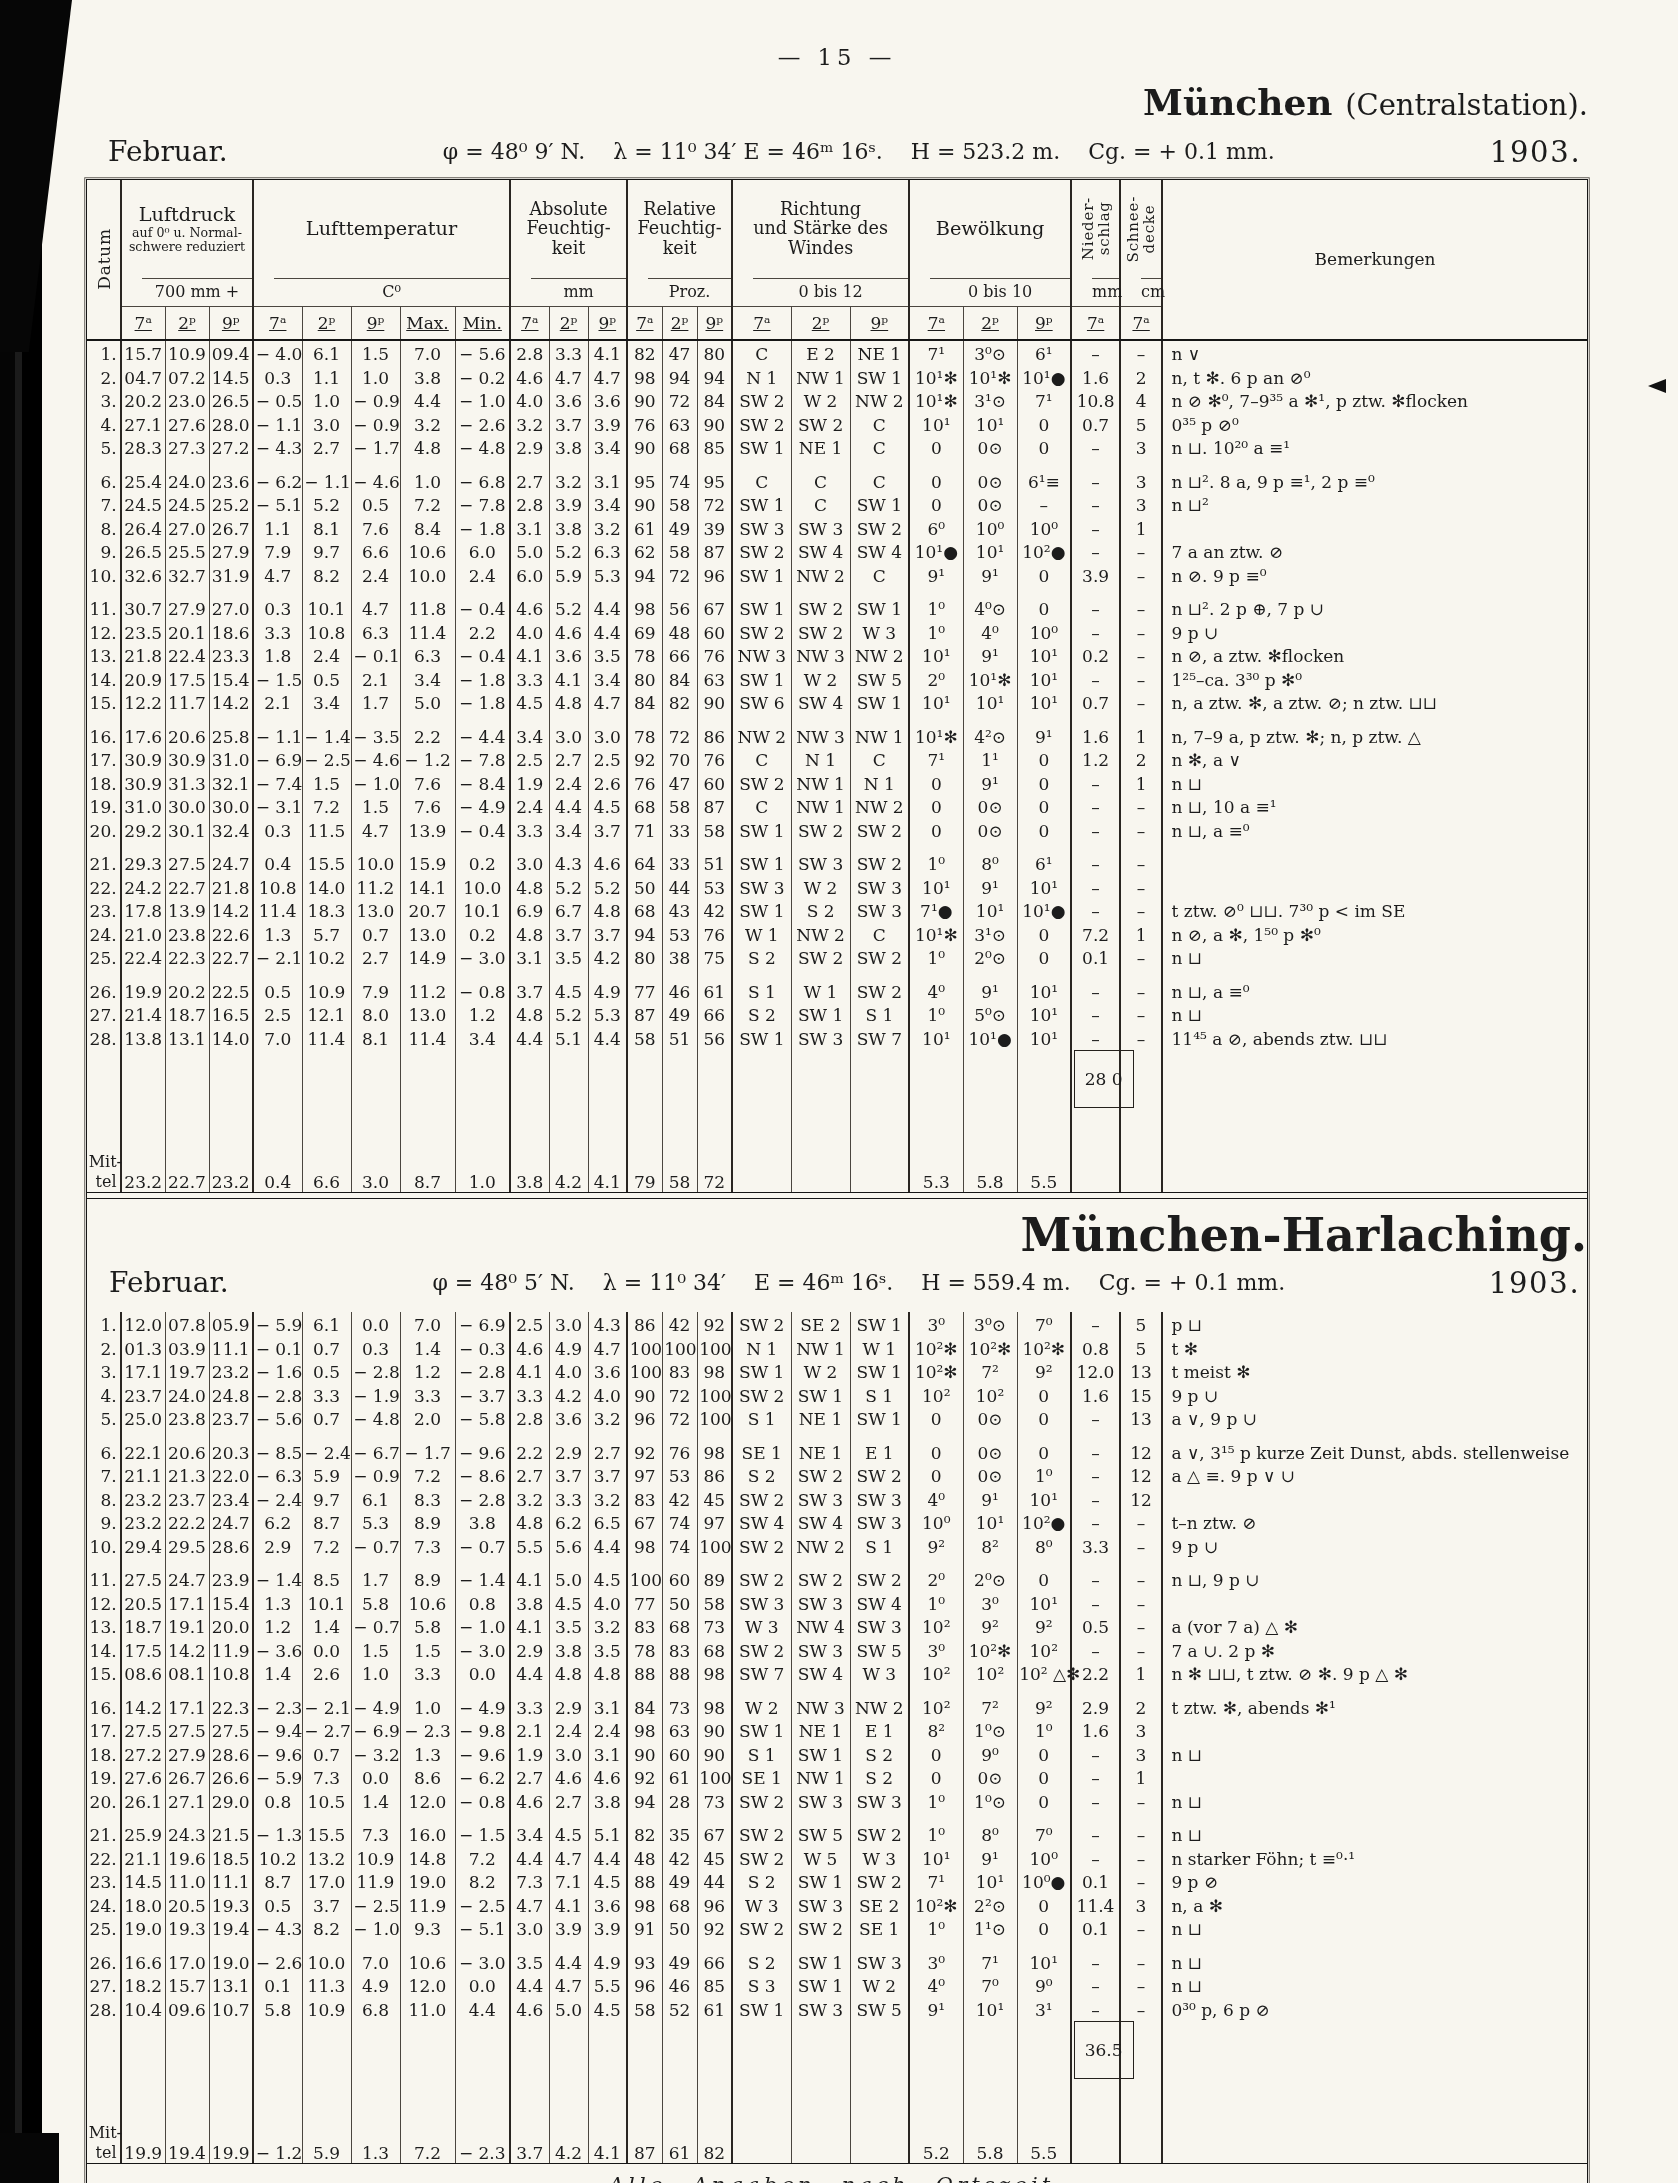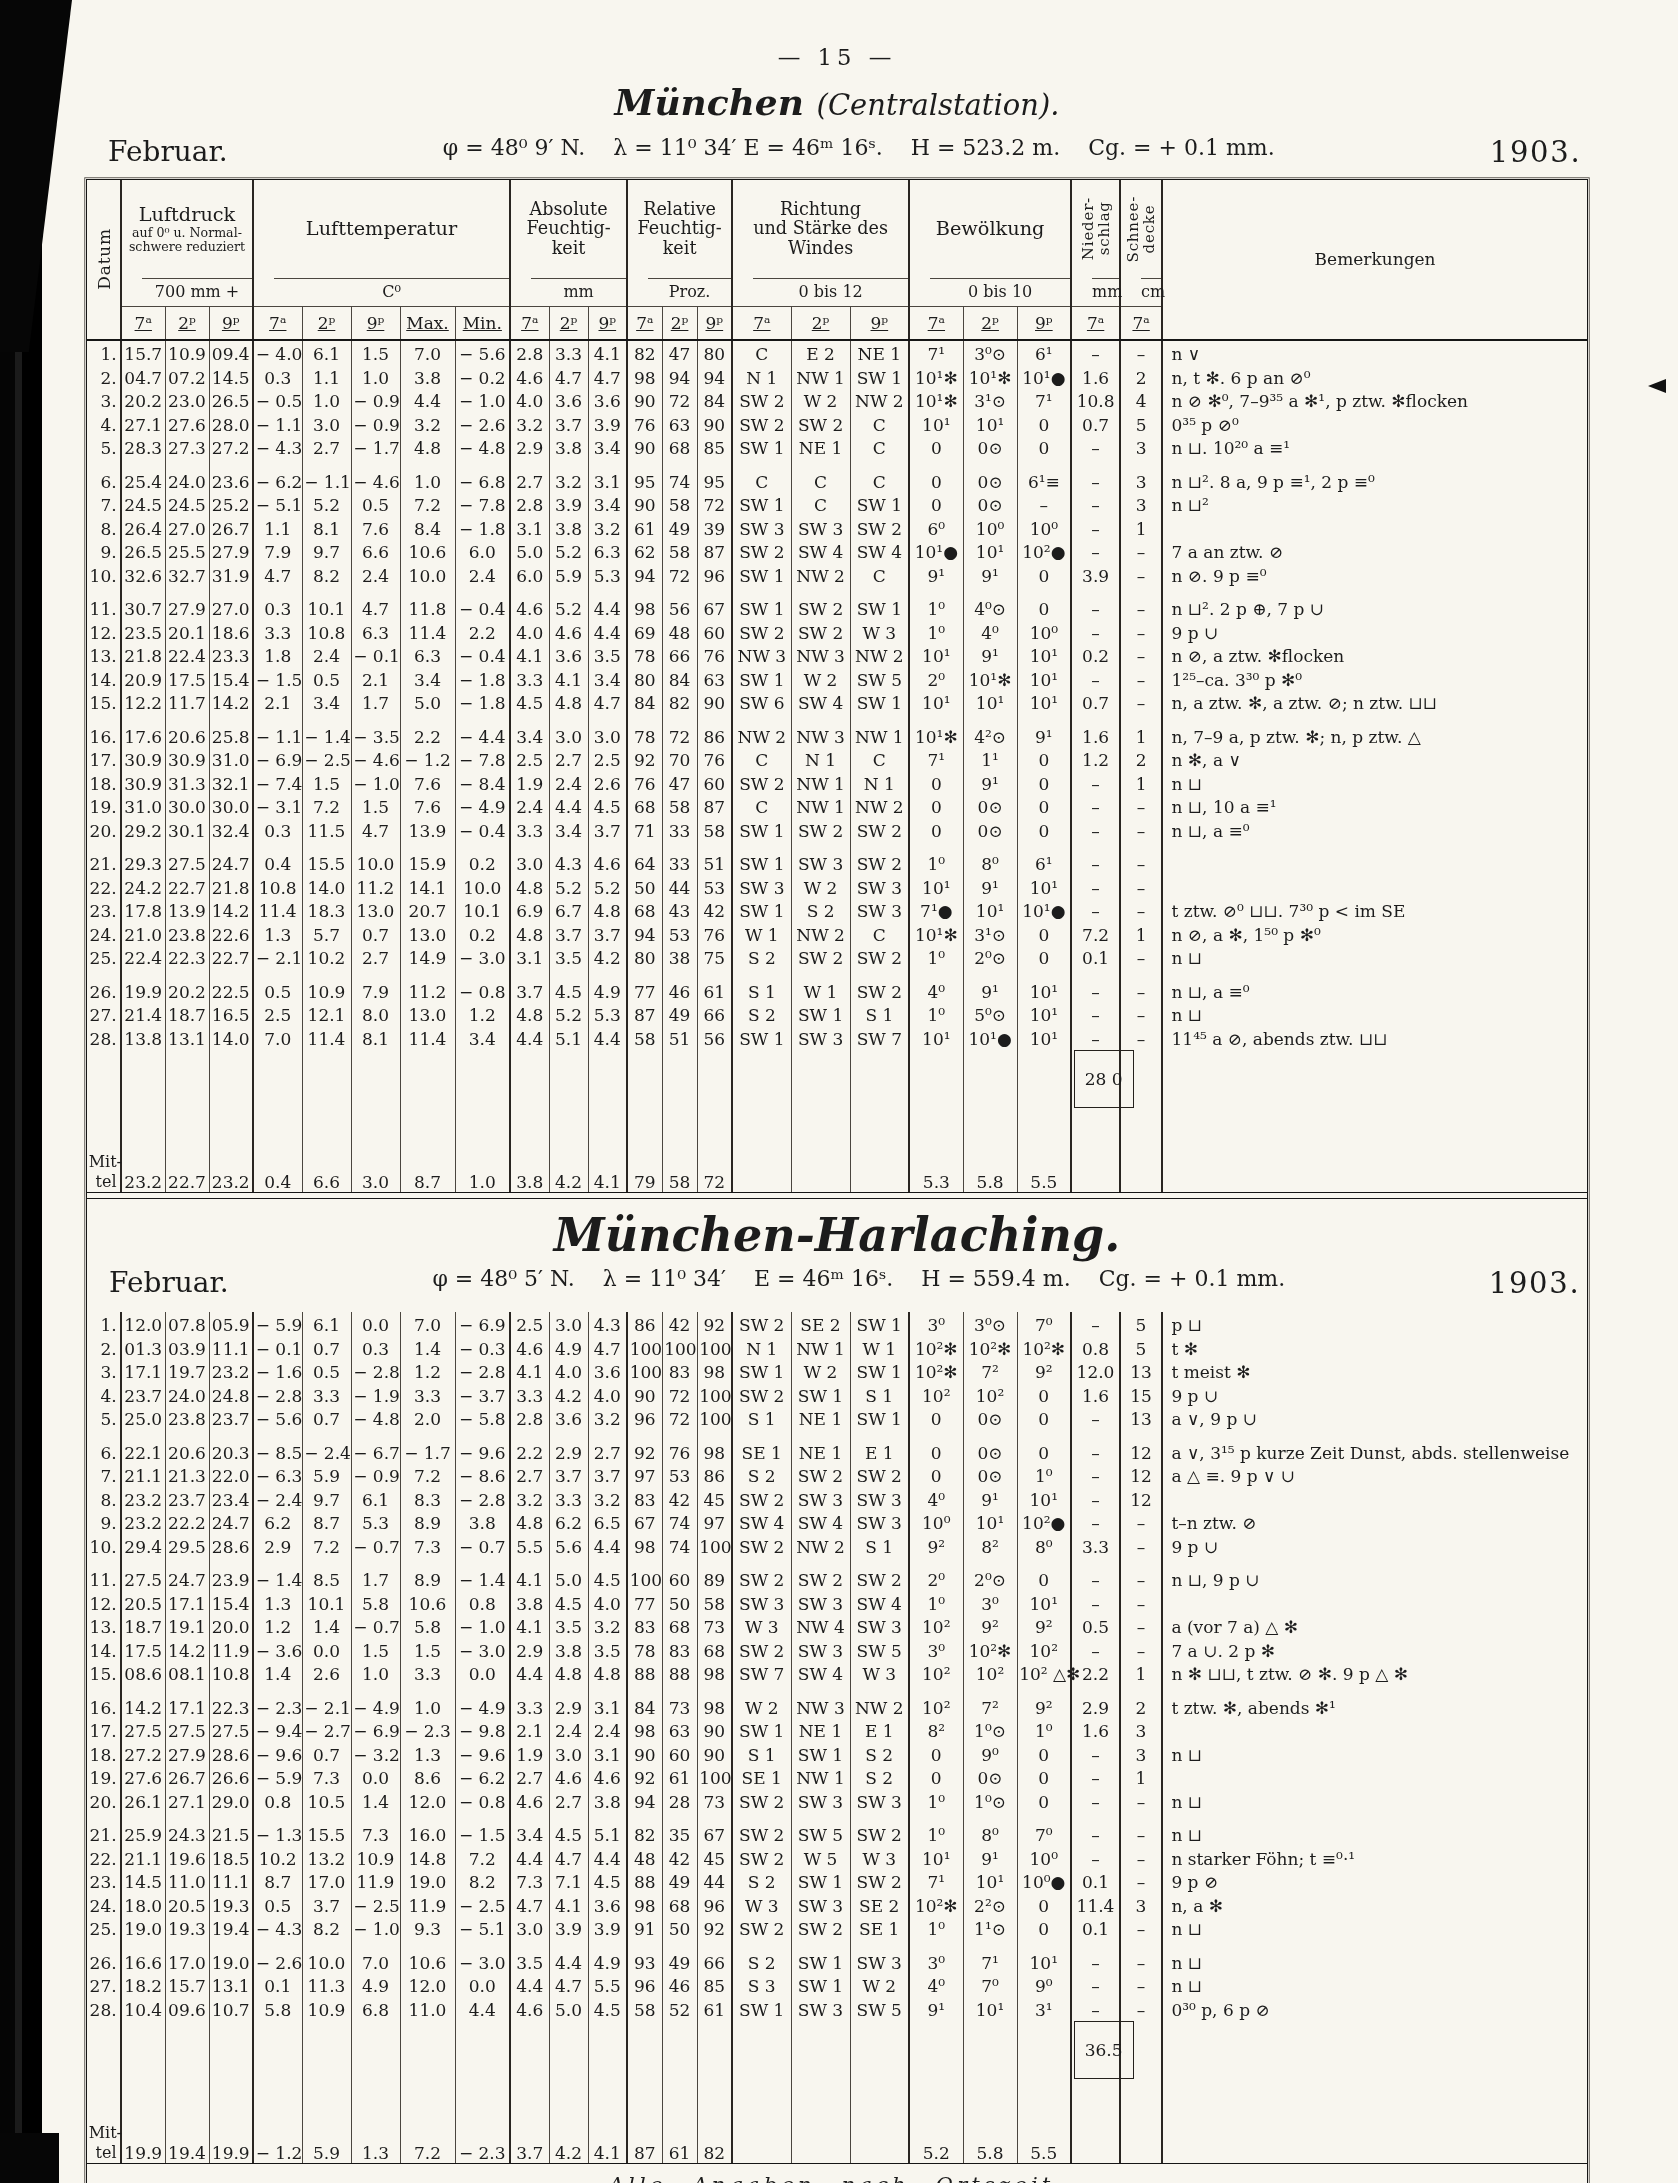--- a/index.html
+++ b/index.html
@@ -11,24 +11,24 @@
   
   .scan-edge{position:absolute;left:0;top:0;width:42px;height:2183px;
     background:repeating-linear-gradient(90deg,#050505 0 15px,#1b1b1b 15px 22px,#000 22px 42px);}
   .scan-corner{position:absolute;left:0;top:0;width:72px;height:352px;background:#060606;
     clip-path:polygon(0 0,100% 0,40% 100%,0 100%);}
   .scan-bottom{position:absolute;left:0;bottom:0;width:59px;height:50px;background:#060606;}
   .margin-arrow{position:absolute;right:11.7px;top:379px;width:0;height:0;
     border-top:7.6px solid transparent;border-bottom:7.6px solid transparent;border-right:18.5px solid #111;}
   .content{position:absolute;left:86px;top:0;width:1502px;}
   .pagenum{padding-top:44px;text-align:center;font-size:22.7px;letter-spacing:5px;}
-  .main-title{text-align:center;margin-top:13.4px;line-height:1.1;font-style:italic;}
+  .main-title{text-align:right;margin-top:13.4px;line-height:1.1;}
   .t-big{font-size:36px;font-weight:700;}
   .t-paren{font-size:29px;font-weight:400;margin-left:8.4px;}
-  .subhead{display:flex;align-items:flex-start;margin:11.7px 0 10px;}
+  .subhead{display:flex;align-items:center;margin:11.7px 0 10px;}
   .subhead .month{font-size:28px;padding-left:22px;white-space:nowrap;}
   .subhead .coords{flex:1;text-align:center;font-size:22px;white-space:pre;}
   .subhead .year{font-size:29px;padding-right:6.7px;letter-spacing:1.7px;white-space:nowrap;}
   .frame{border:1.7px solid #161616;box-shadow:0 0 0 0.8px #f8f6ef,0 0 0 1.7px #55504a;}
   table.wx{border-collapse:collapse;table-layout:fixed;width:100%;}
   .wx th,.wx td{border-left:0.8px solid #4b463f;padding:0 1.7px;text-align:center;
     font-weight:400;font-size:17px;white-space:nowrap;}
   .wx .c0{border-left:none;}
   .wx .gs{border-left:2.5px double #2a2622;}
   

